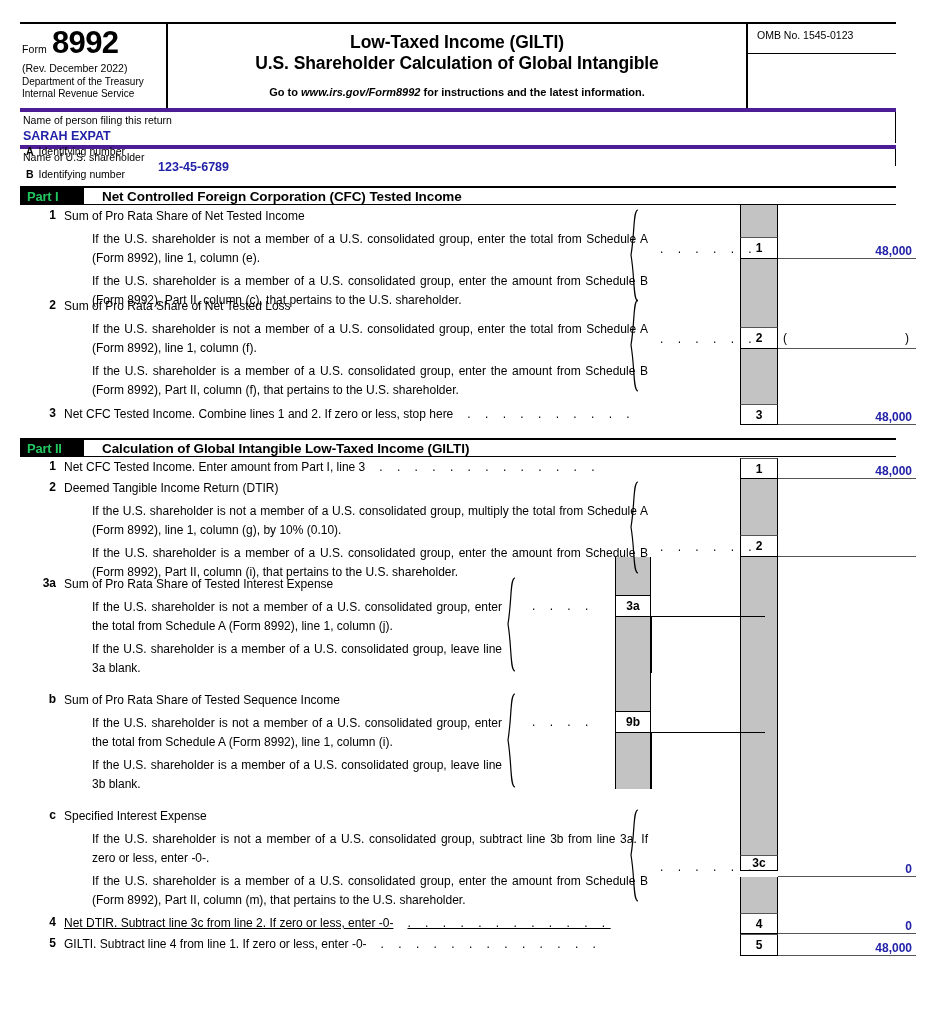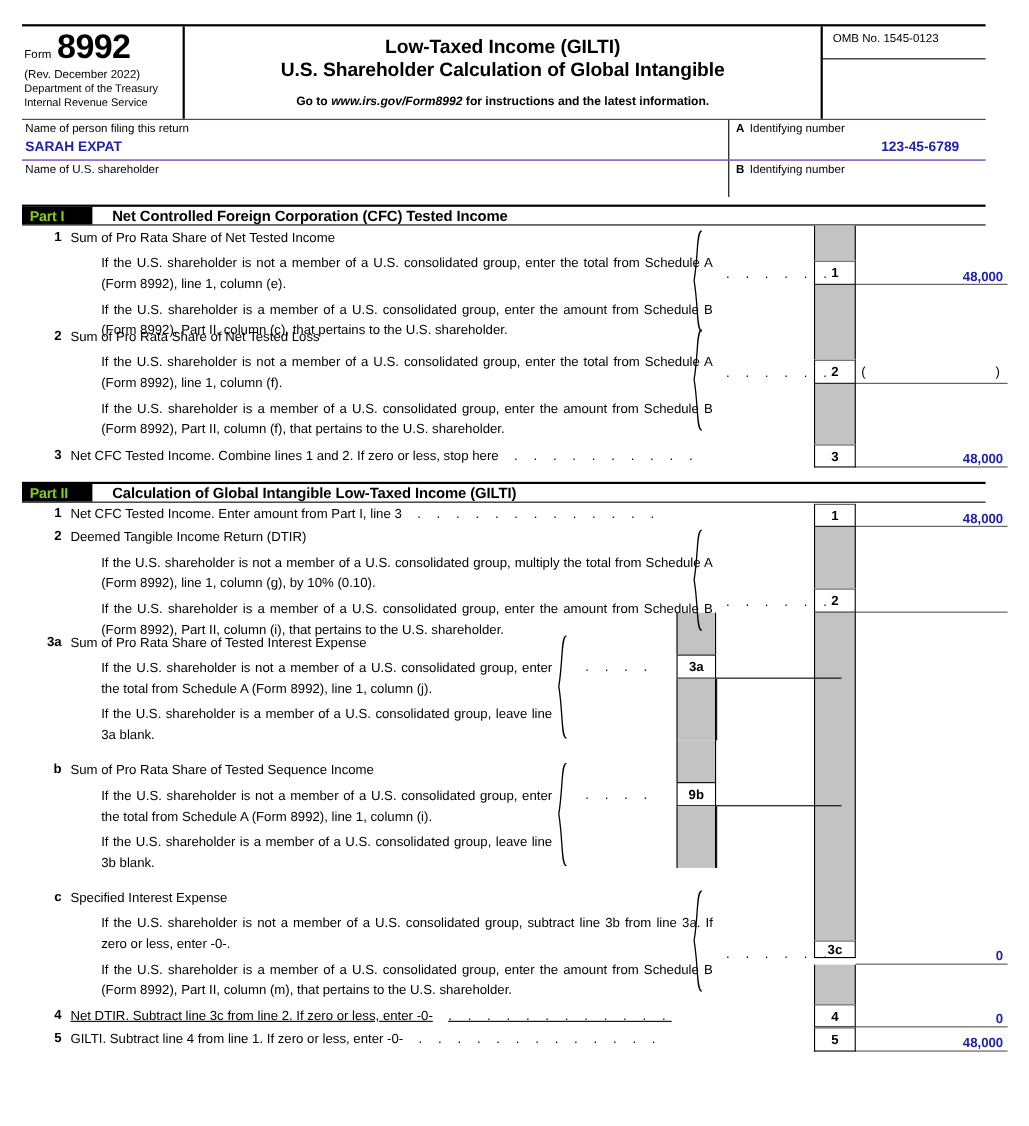--- a/index.html
+++ b/index.html
@@ -38,36 +38,36 @@
   .hdr-right {
     width: 150px; border-left: 2px solid #000;
     display: flex; flex-direction: column;
   }
   .omb { height: 30px; border-bottom: 1px solid #000; padding: 5px 0 0 9px; font-size: 10.5px; }
   .attach { flex: 1; padding: 9px 0 0 9px; font-size: 10.5px; line-height: 13px; }
   .attach .seqno { font-size: 14.5px; font-weight: bold; }
 
   
   .nameblk { position: absolute; left: 20px; top: 108px; width: 876px; }
-  .nrow { display: flex; border-top: 1px solid #4c1d95; height: 37px; }
+  .nrow { display: flex; border-top: 4px solid #4c1d95; height: 37px; flex-direction: column; }
   .nrow.second { height: 34px; }
   .nrow .left { flex: 1; border-right: 1px solid #000; padding: 2px 6px 0 3px; position: relative; }
   .nrow .right { width: 233px; padding: 2px 6px 0 6px; position: relative; }
   .fieldlbl { font-size: 10.5px; }
   .fieldlbl .ab { font-weight: bold; margin-right: 5px; }
   .fieldval { font-size: 12.5px; font-weight: bold; color: #2222a8; margin-top: 3px; }
   .fieldval.rt { text-align: right; padding-right: 18px; }
 
   
   .partbar {
     display: flex; align-items: stretch; height: 19px;
     border-top: 2px solid #000; border-bottom: 1px solid #000;
   }
   .partbar .tag {
-    background: #000; color: #84cc16; font-weight: bold; font-size: 13px;
+    background: #000; color: #22c55e; font-weight: bold; font-size: 13px;
     padding: 0 7px 0 7px; display: flex; align-items: center; letter-spacing: -0.2px;
     min-width: 64px;
     text-align: center;
   }
   .partbar .ptitle {
     font-weight: bold; font-size: 13.5px; display: flex; align-items: center;
     padding-left: 18px; letter-spacing: -0.1px;
   }
 
   

